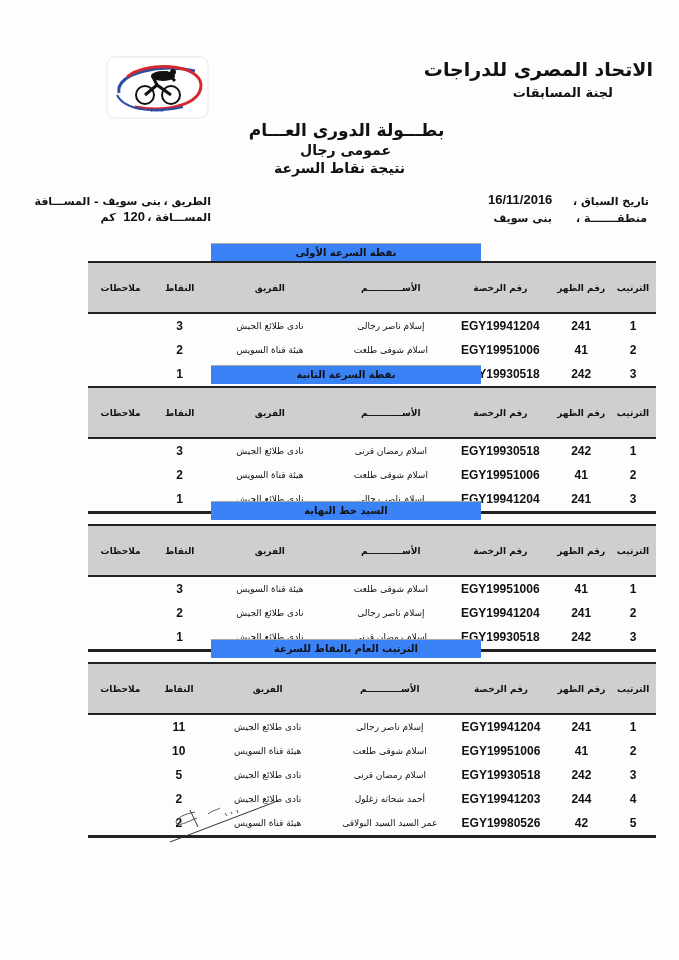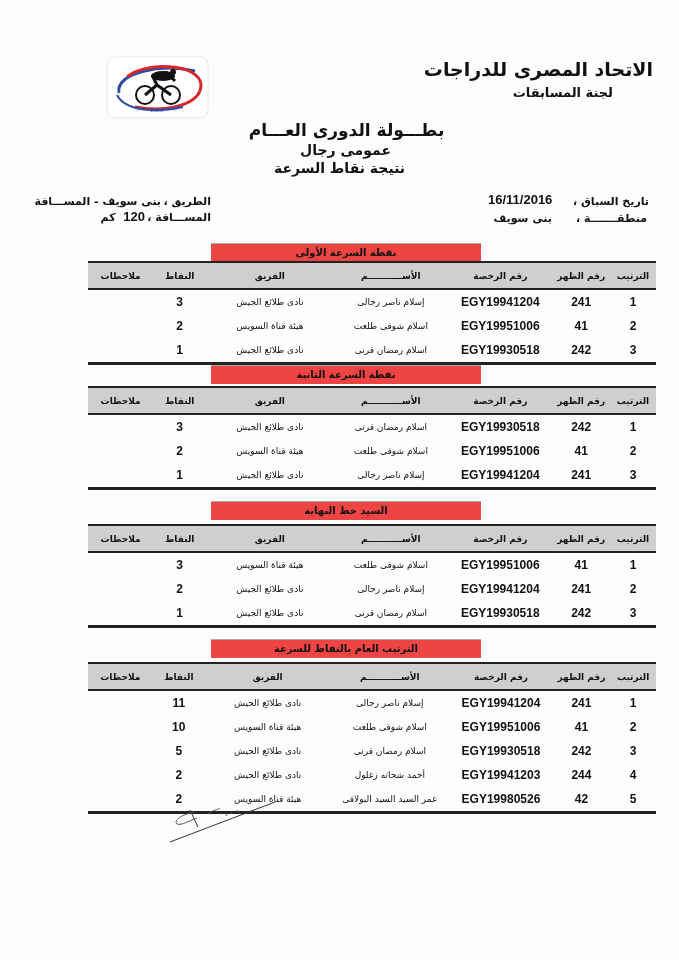--- a/index.html
+++ b/index.html
@@ -13,31 +13,31 @@
     .org-sub { right: 66px; top: 85px; font-size: 13px; font-weight: bold; white-space: nowrap; }
     .logo { left: 105px; top: 55px; width: 105px; height: 65px; }
     .title1 { left: 0; width: 679px; top: 120px; text-align: center; font-size: 17px; font-weight: bold; }
     .title1 span { position: relative; left: -12px; margin-left: 38px; }
     .title2 { left: 0; width: 679px; top: 142px; text-align: center; font-size: 14px; font-weight: bold; margin-left: 6px; }
     .title3 { left: 0; width: 679px; top: 160px; text-align: center; font-size: 14px; font-weight: bold; }
     .info { font-size: 11px; font-weight: bold; white-space: nowrap; }
     .info .val { font-family: "Liberation Sans", sans-serif; font-size: 13px; }
 
     .section-title {
-      left: 211px; width: 270px; height: 18px; background: #ef4444; border-top: 1px solid #aaa;
+      left: 211px; width: 270px; height: 18px; background: #3b82f6; border-top: 1px solid #aaa;
       font-size: 10px; font-weight: bold; text-align: center; line-height: 18px; direction: rtl;
     }
     table.results {
       position: absolute; left: 88px; width: 568px; border-collapse: collapse; direction: rtl;
       font-family: "Liberation Sans", sans-serif;
     }
     table.results thead tr { background: #cfcfcf; }
     table.results thead th {
       font-family: "DejaVu Sans", sans-serif; font-size: 9px; font-weight: bold; height: 17px;
-      border-top: 2px solid #222; border-bottom: 2px solid #222; padding: 4px 4px; white-space: nowrap;
+      border-top: 2px solid #222; border-bottom: 2px solid #222; padding: 16px 4px; white-space: nowrap;
     }
     table.results tbody td { height: 24px; font-size: 12px; text-align: center; padding: 0; white-space: nowrap; }
     table.results tbody td.name, table.results tbody td.team { font-family: "DejaVu Sans", sans-serif; font-size: 9px; }
     table.results tbody td.num { font-weight: bold; }
     table.results tbody tr:last-child td { border-bottom: 3px solid #222; }
     .c-rank { width: 40px; margin-top: 31px; }
     .c-bib { width: 50px; }
     .c-lic { width: 105px; }
     .c-name { width: 120px; }
     .c-team { width: 140px; }

